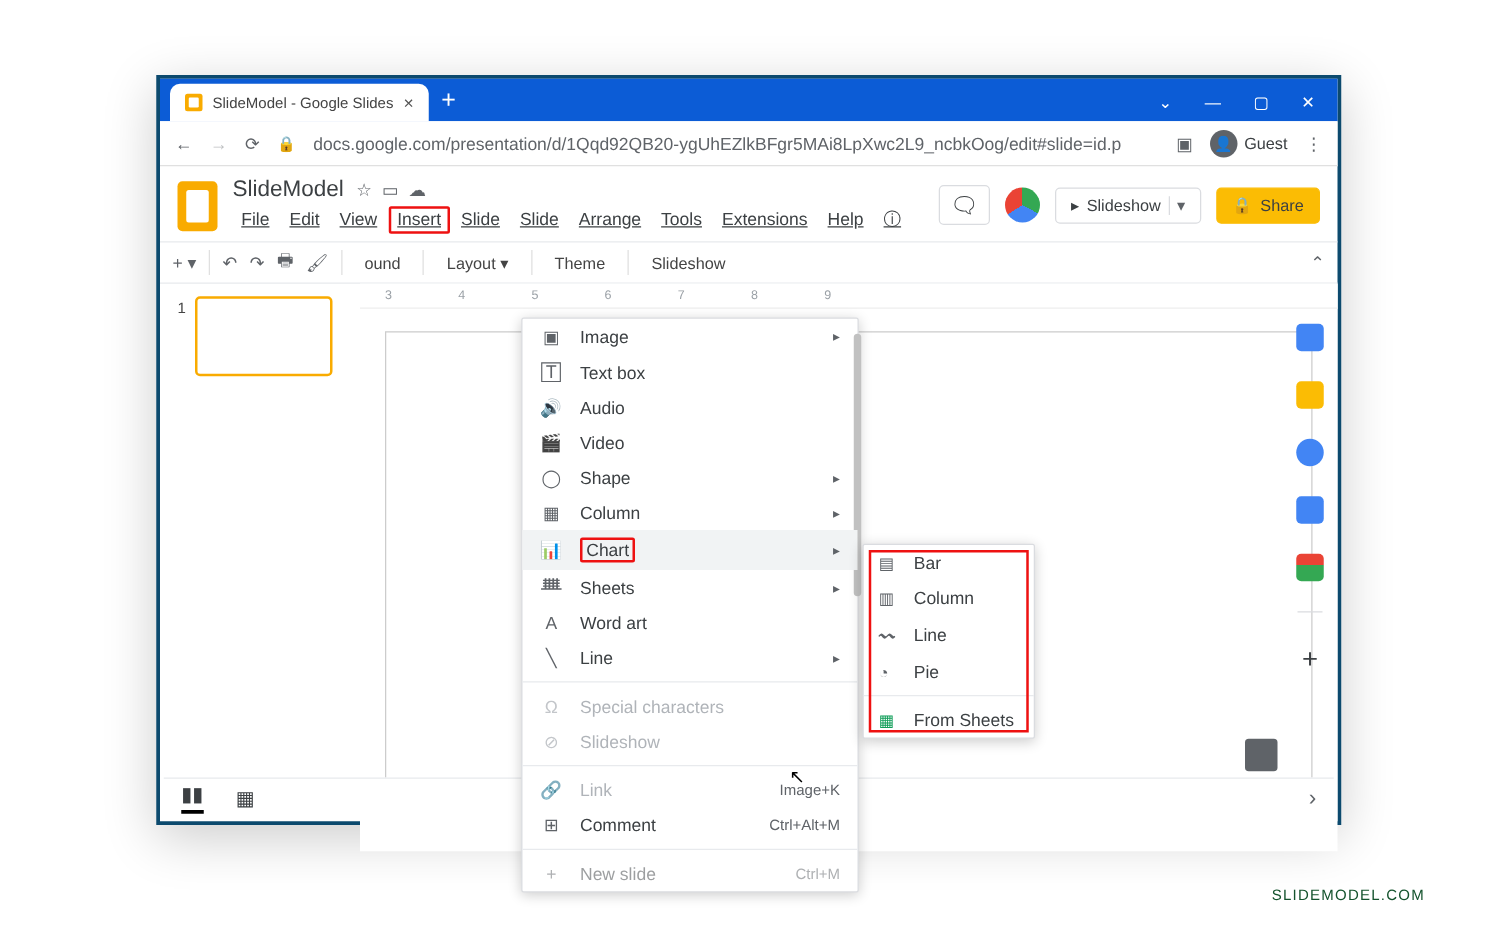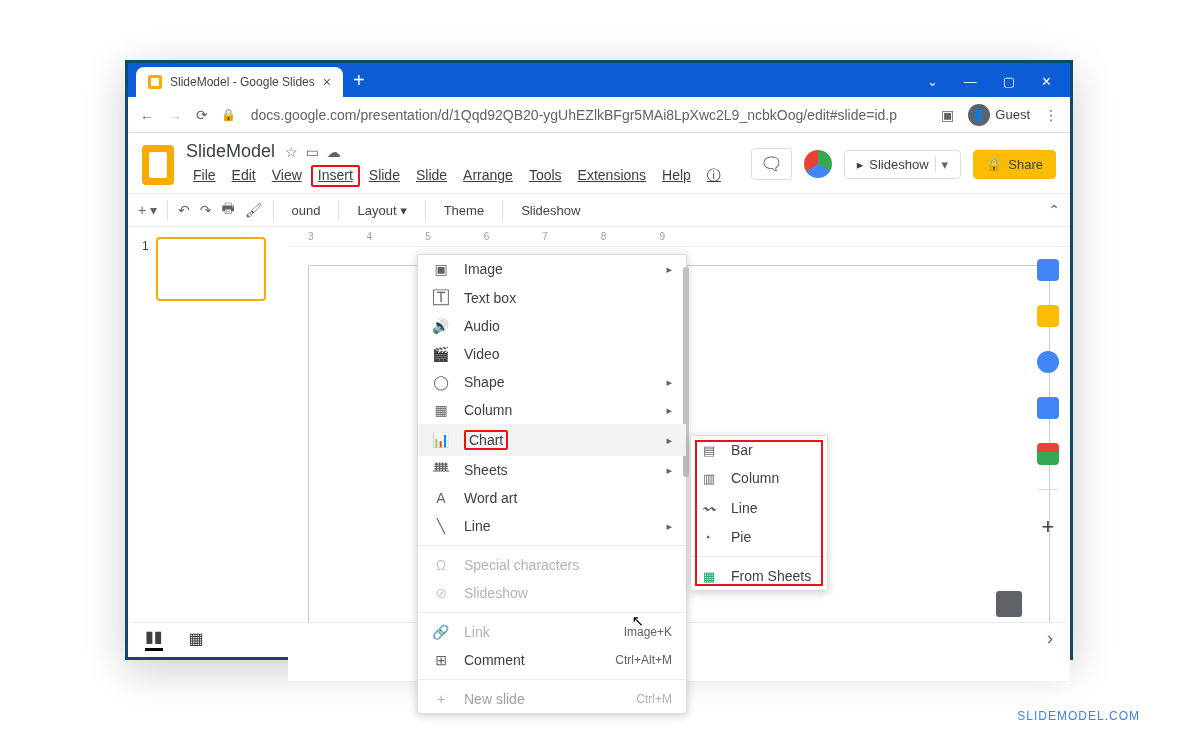--- a/index.html
+++ b/index.html
@@ -74,21 +74,21 @@
   .rsb-keep{background:#fbbc04;}
   .rsb-task{background:#4285f4;border-radius:50%;}
   .rsb-cont{background:#4285f4;}
   .rsb-map{background:linear-gradient(#ea4335 40%,#34a853 0);}
   .rsb-plus{font-size:22px;color:#3c4043;}
   
   .bottombar{position:absolute;bottom:3px;left:3px;right:3px;height:32px;border-top:1px solid #e8eaed;display:flex;align-items:center;padding:0 14px;gap:26px;color:#3c4043;background:#fff;}
   .explore{position:absolute;right:48px;bottom:40px;width:26px;height:26px;background:#5f6368;border-radius:3px;}
   .bottom-arrow{margin-left:auto;font-size:18px;color:#5f6368;}
   
-  .watermark{position:absolute;right:60px;bottom:20px;font-size:12px;letter-spacing:1px;color:#3b82f6;}
+  .watermark{position:absolute;right:60px;bottom:20px;font-size:12px;letter-spacing:1px;color:#14532d;}
 </style>
 </head>
 <body>
 
 <div class="frame">
 
   <div class="titlebar">
     <div class="tab">
       <span class="fav"></span>
       <span>SlideModel - Google Slides</span>

